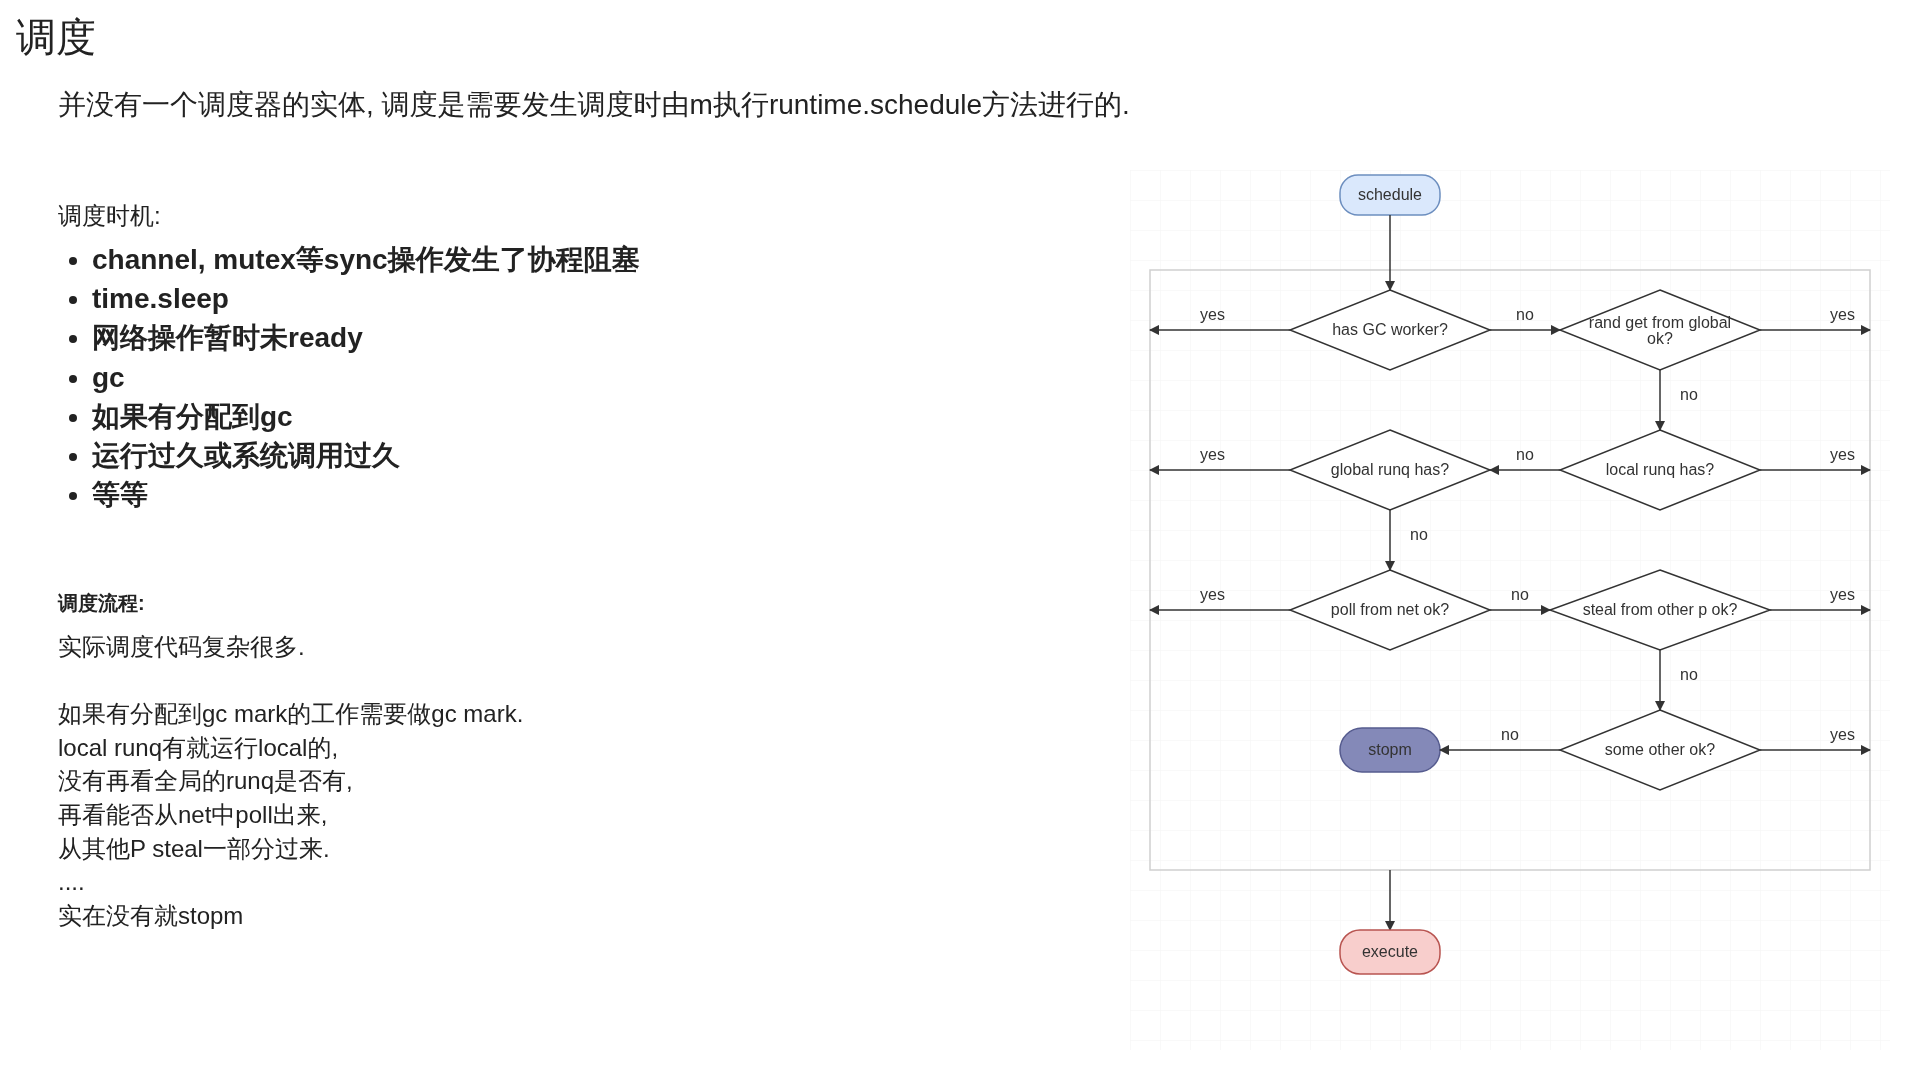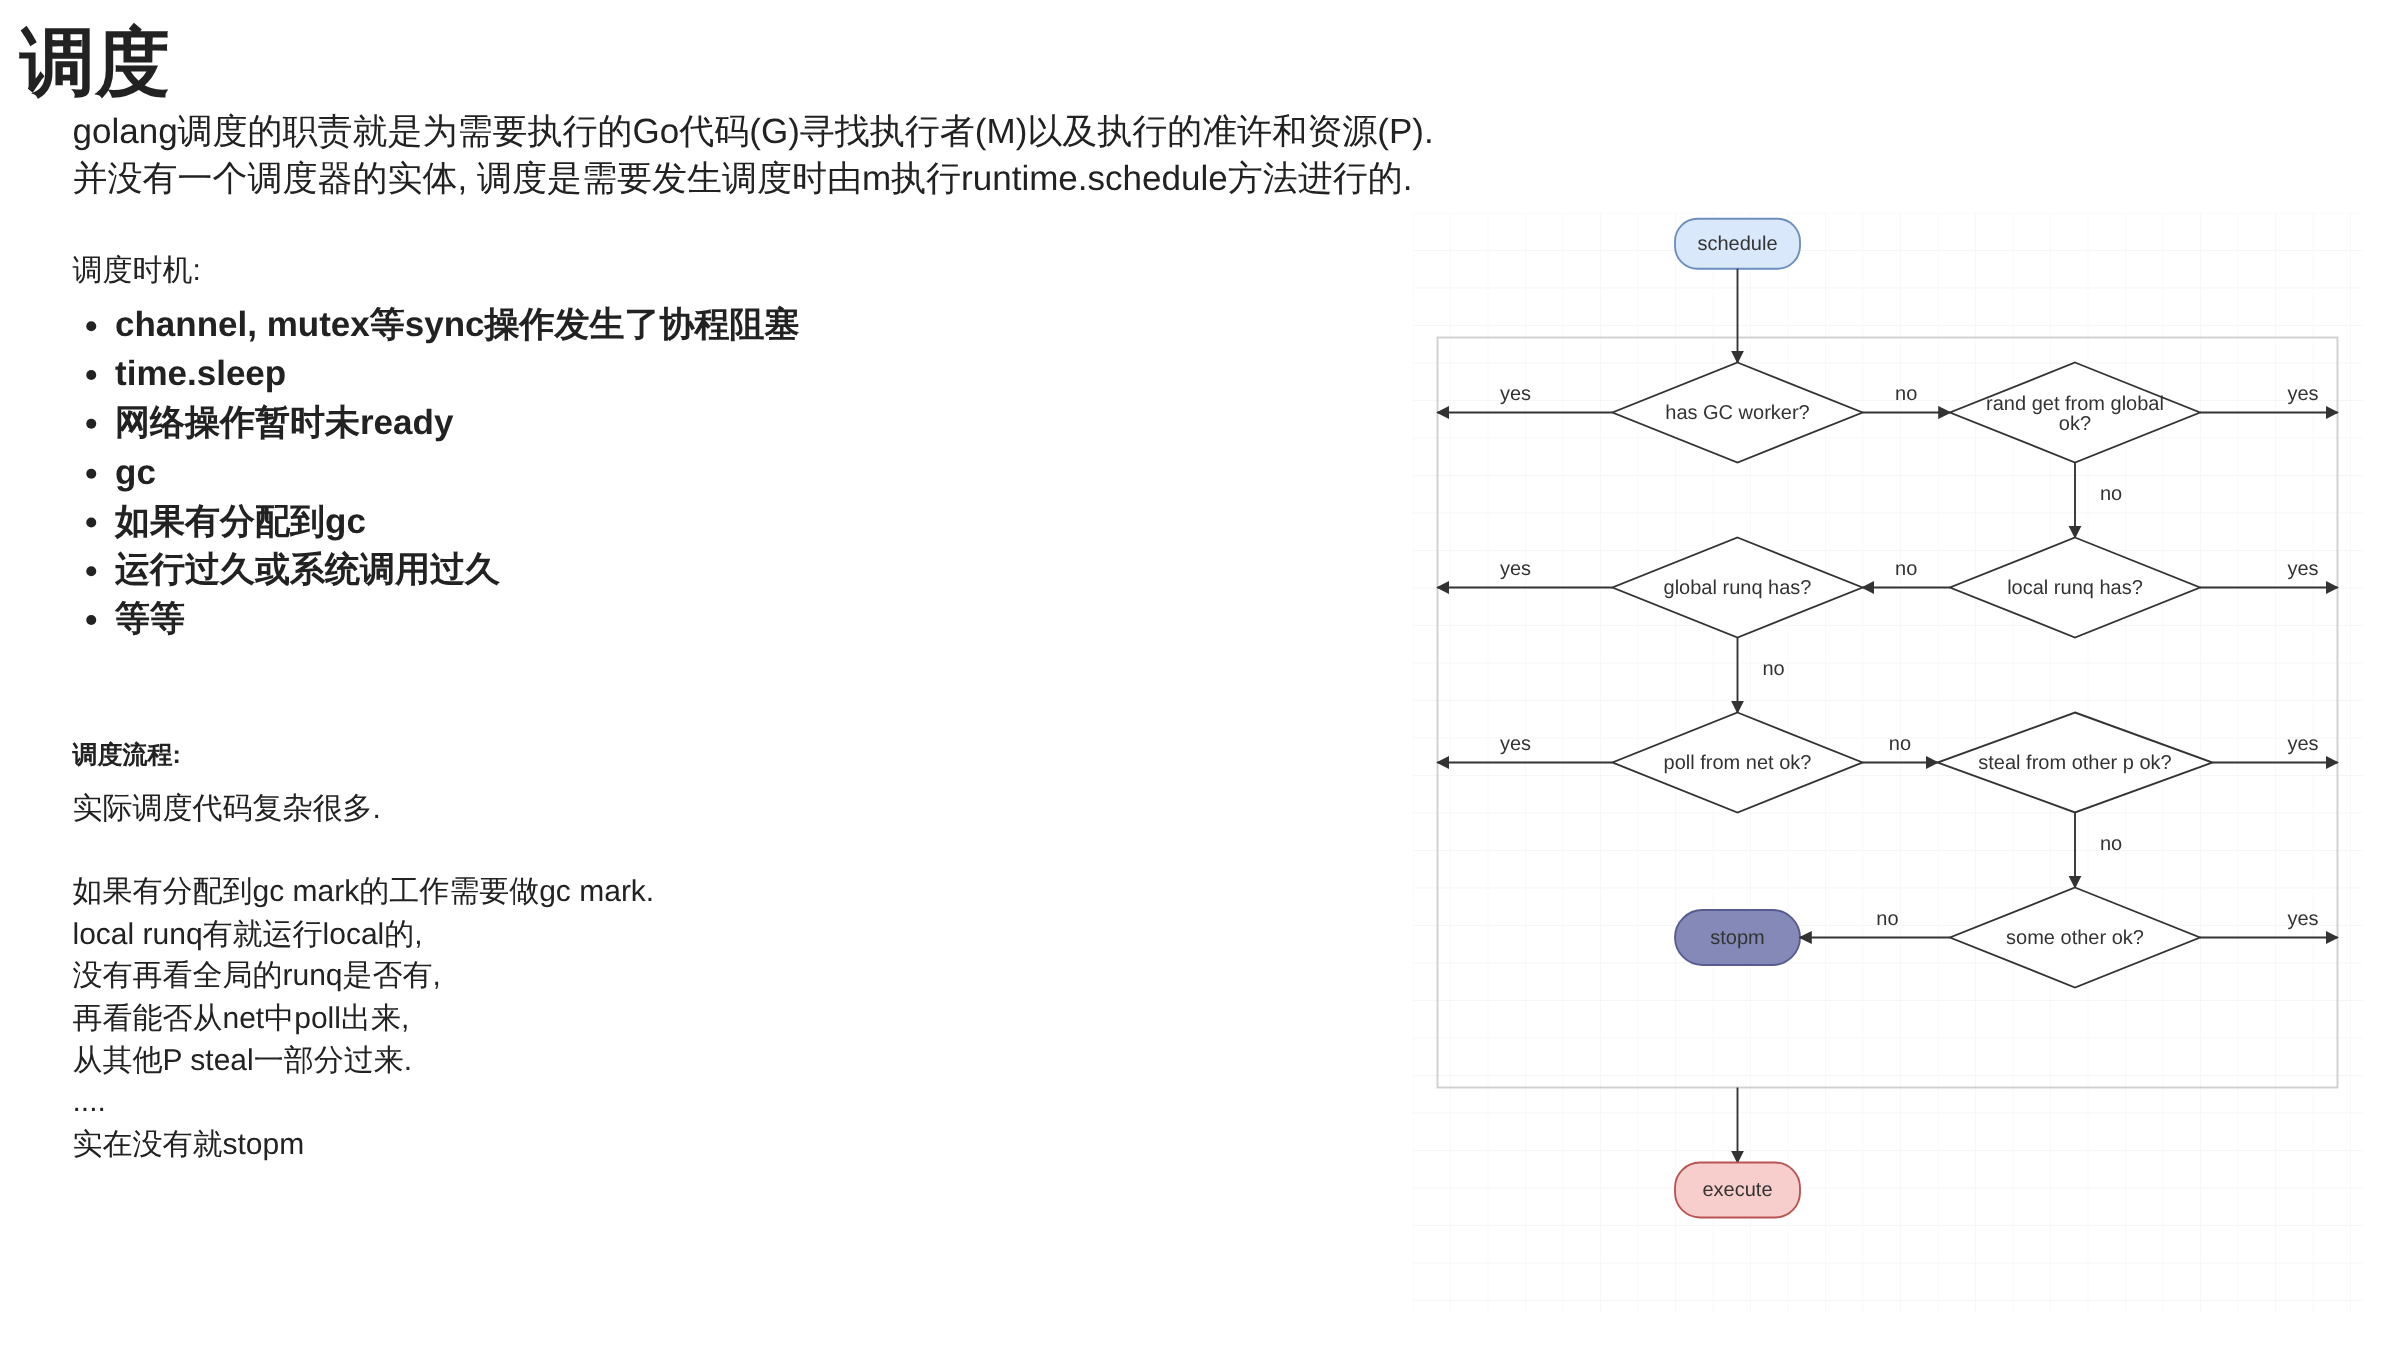--- a/index.html
+++ b/index.html
@@ -1,39 +1,38 @@
 <!DOCTYPE html>
 <html><head>
 <meta charset="utf-8">
 <style>
 * { margin: 0; padding: 0; box-sizing: border-box; }
 body {
   width: 1920px; height: 1080px;
   font-family: "Microsoft YaHei", "PingFang SC", sans-serif;
   background: #fff; color: #222; position: relative;
 }
-.title { position: absolute; left: 16px; top: 10px; font-size: 60px; font-weight: 700; }
+.title { position: absolute; left: 16px; top: 10px; font-size: 40px; font-weight: 400; }
 .intro { position: absolute; left: 58px; top: 86px; font-size: 28px; line-height: 1.35; }
 .timing-title { position: absolute; left: 58px; top: 200px; font-size: 24px; }
 .bullets { position: absolute; left: 62px; top: 240px; font-size: 28px; line-height: 1.4; list-style: disc; padding-left: 30px; font-weight: bold; }
 .flow-title { position: absolute; left: 58px; top: 590px; font-size: 20px; font-weight: 700; }
 .flow-body { position: absolute; left: 58px; top: 630px; font-size: 24px; line-height: 1.4; white-space: pre-line; }
 .diagram { position: absolute; left: 1130px; top: 170px; width: 760px; height: 880px; }
 .diagram svg { width: 100%; height: 100%; }
 .node-text { font-size: 16px; fill: #333; font-family: Arial, sans-serif; }
 .edge-label { font-size: 16px; fill: #333; font-family: Arial, sans-serif; }
 .grid-bg { stroke: #f4f4f4; stroke-width: 1; }
 </style>
 </head>
 <body>
 
 <h1 class="title">调度</h1>
 
 <div class="intro">
-  <div>golang调度的职责就是为需要执行的Go代码(G)寻找执行者(M)以及执行的准许和资源(P).</div>
   <div>并没有一个调度器的实体, 调度是需要发生调度时由m执行runtime.schedule方法进行的.</div>
 </div>
 
 <div class="timing-title">调度时机:</div>
 <ul class="bullets">
   <li>channel, mutex等sync操作发生了协程阻塞</li>
   <li>time.sleep</li>
   <li>网络操作暂时未ready</li>
   <li>gc</li>
   <li>如果有分配到gc</li>

